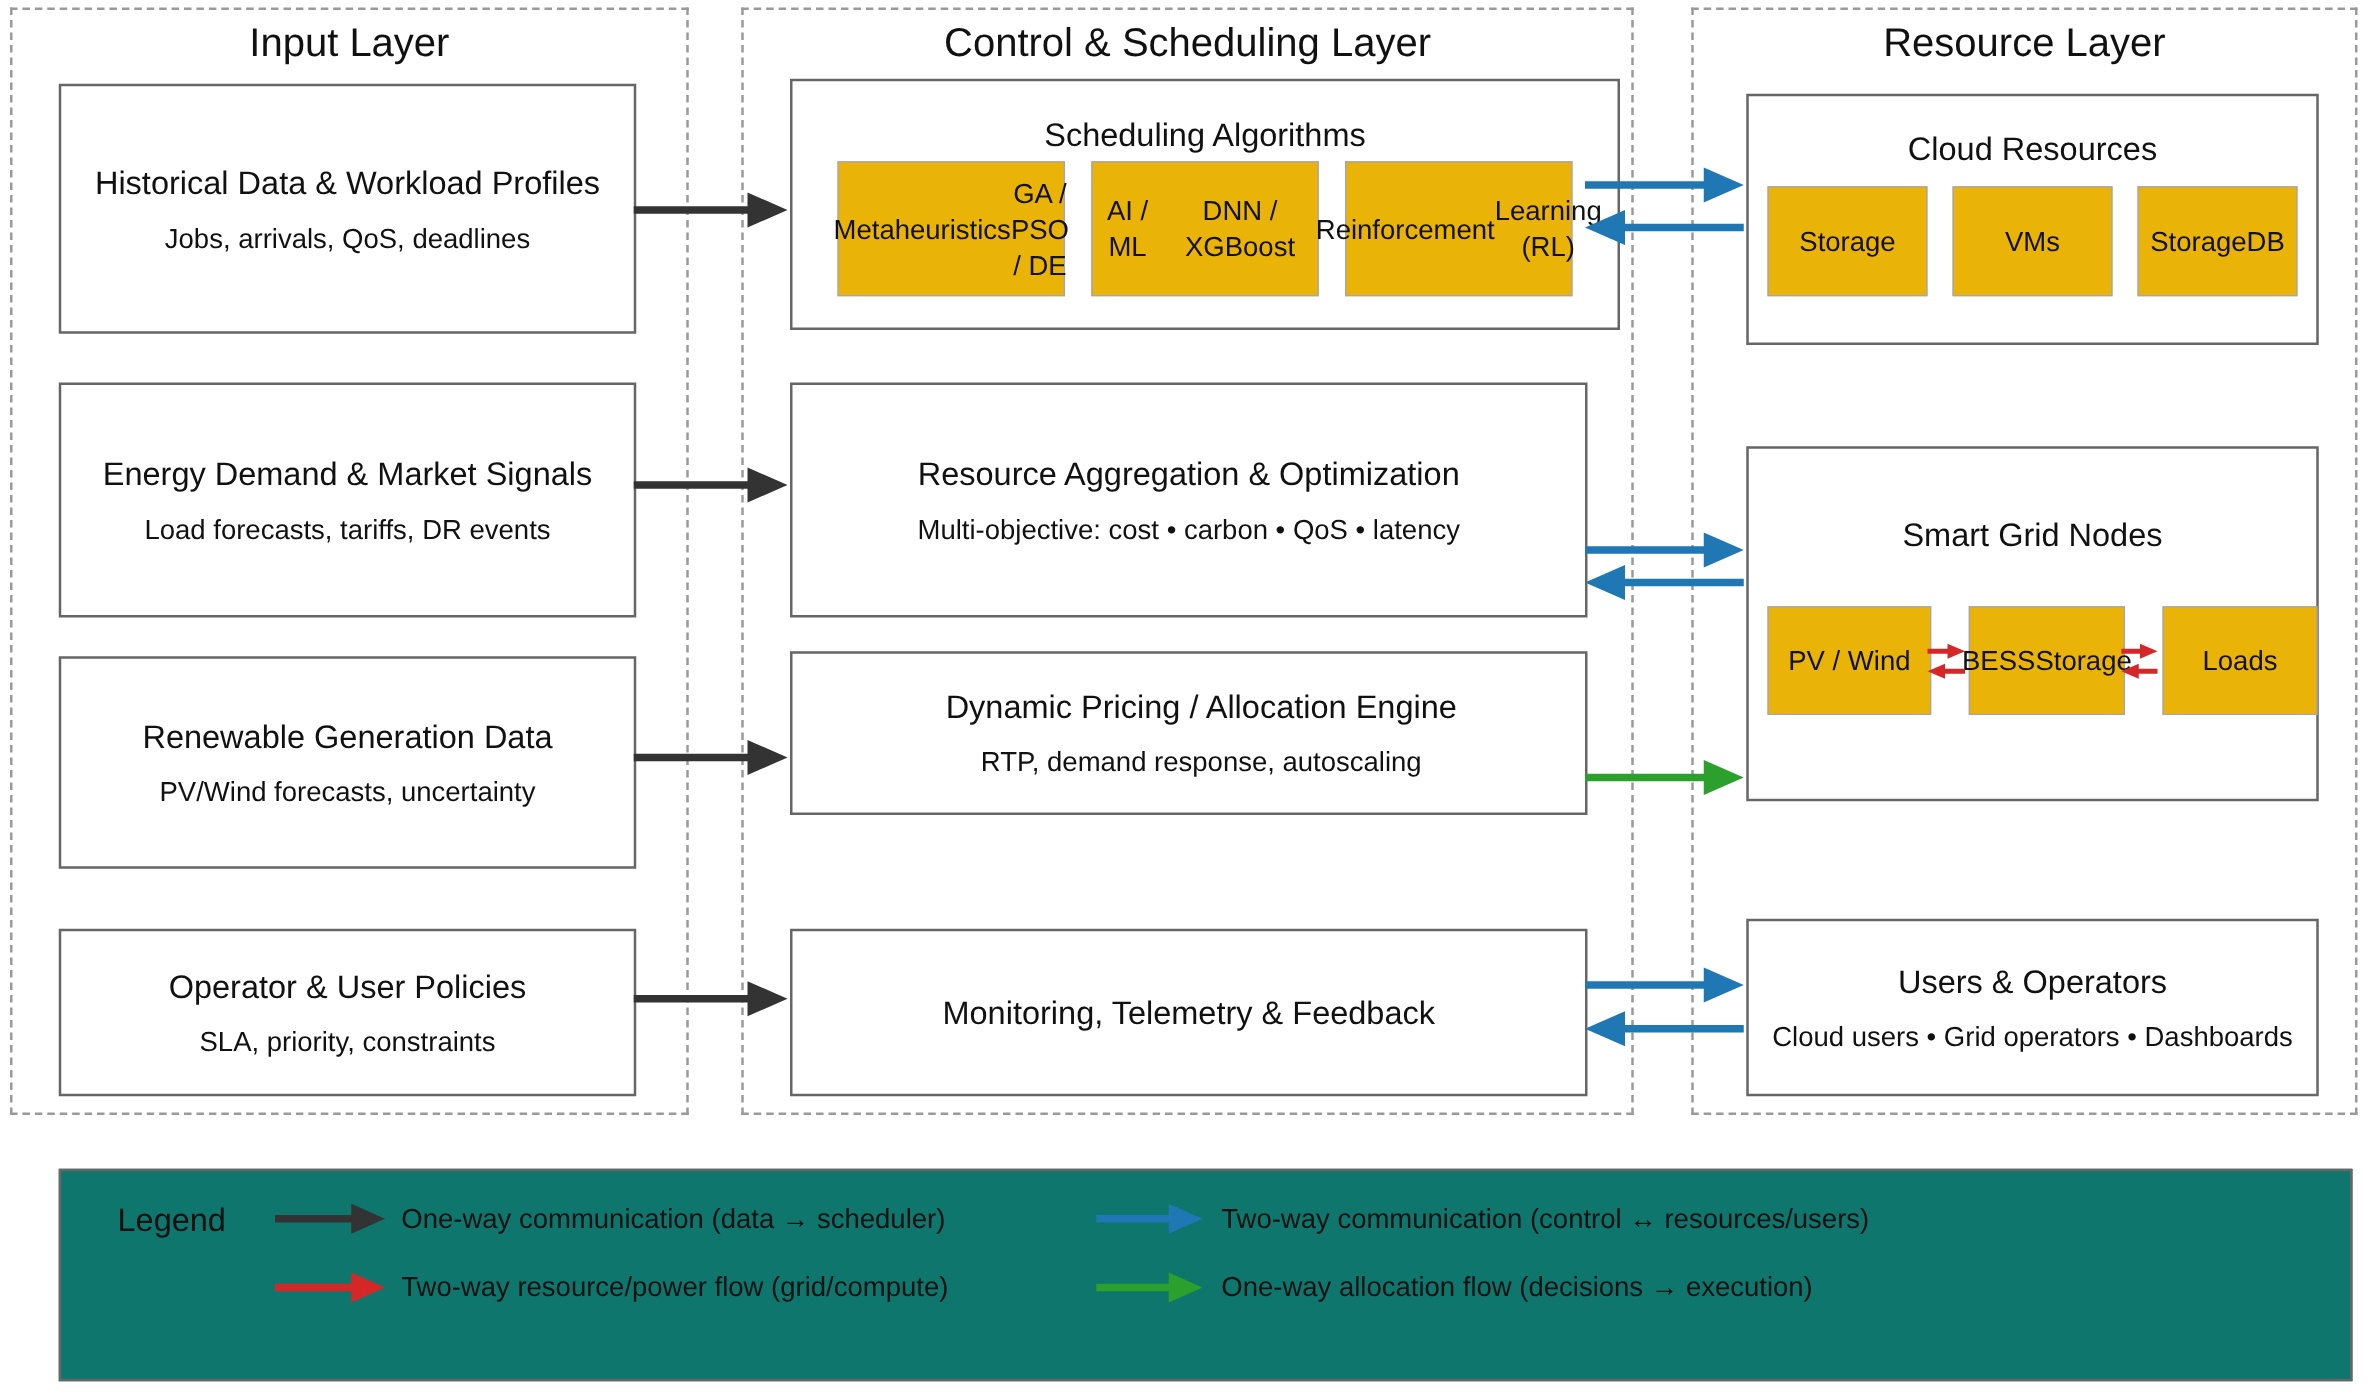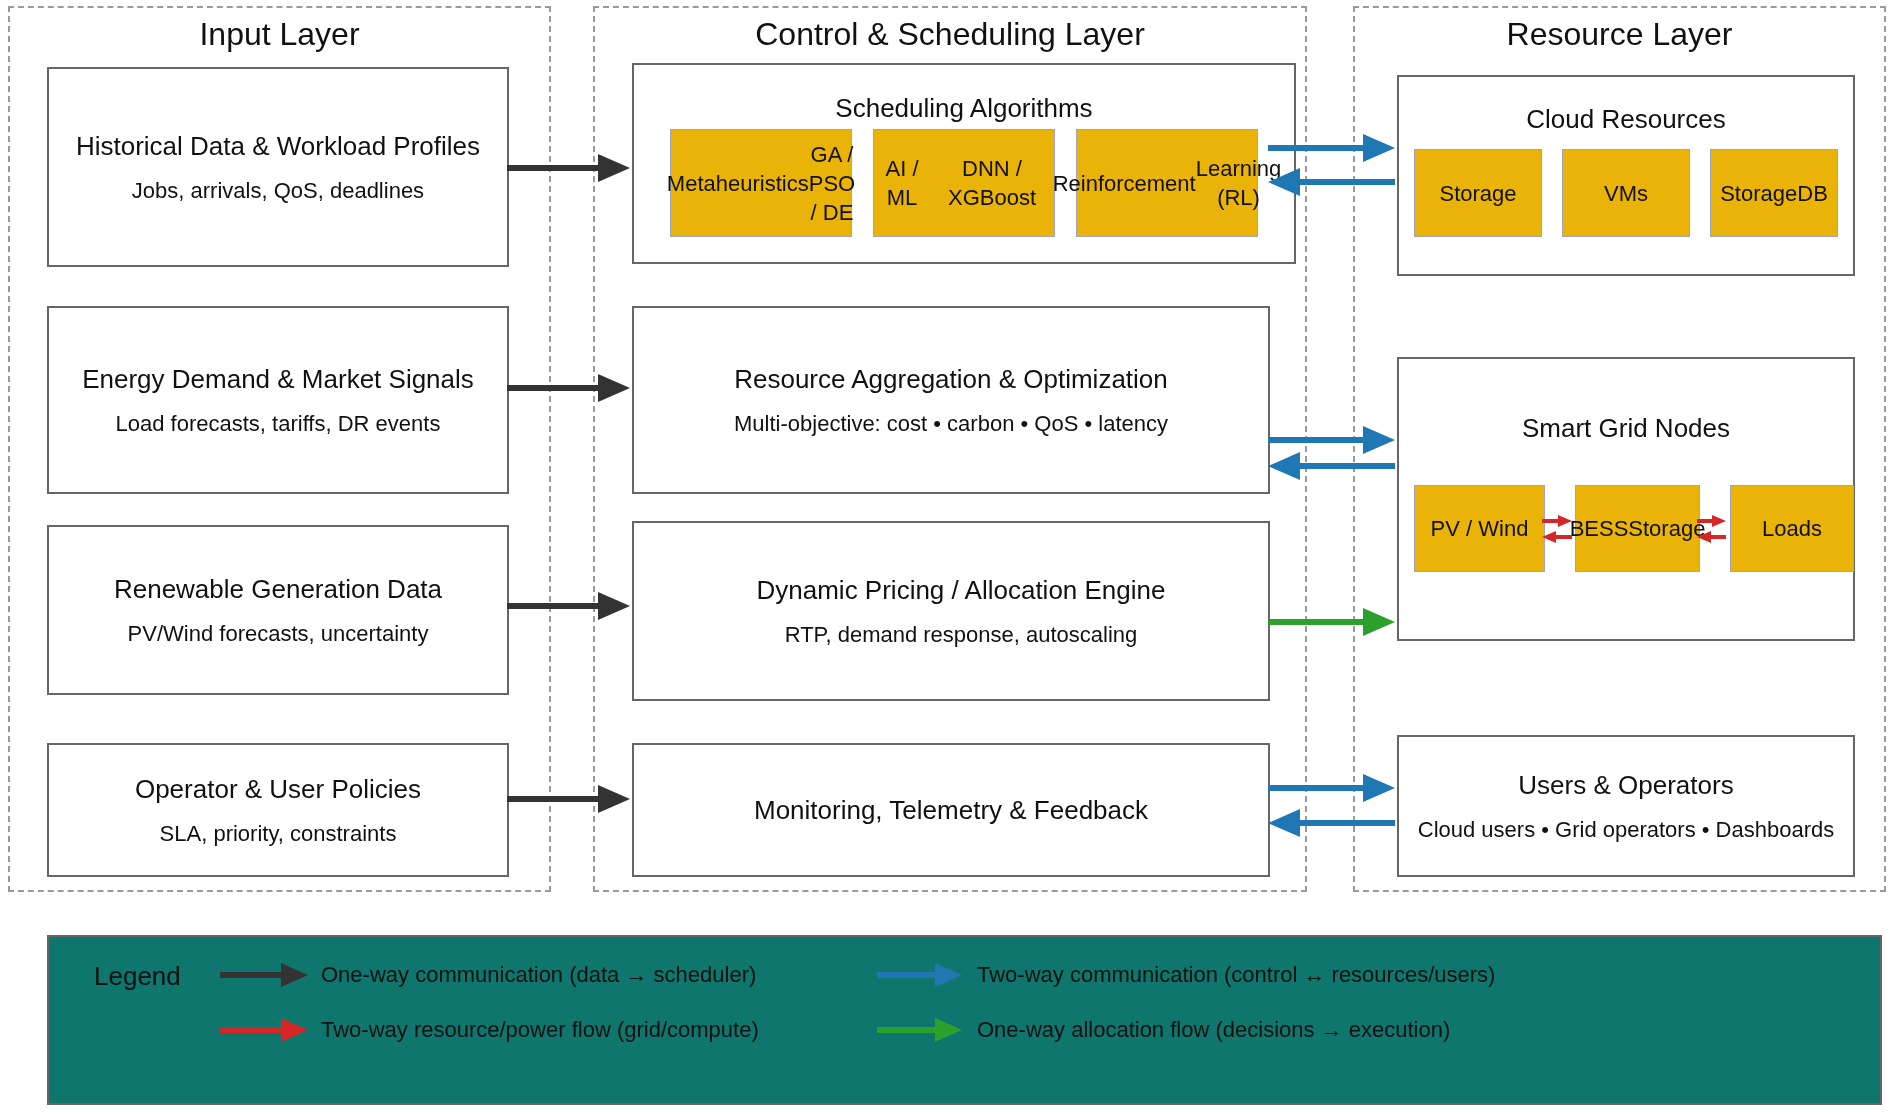--- a/index.html
+++ b/index.html
@@ -100,21 +100,21 @@
           <div class="chip-line">Learning (RL)</div>
         </div>
       </div>
     </div>
 
     <div class="node centered" style="left:37px;top:298px;width:638px;height:188px;">
       <div class="node-title">Resource Aggregation &amp; Optimization</div>
       <div class="node-sub">Multi-objective: cost • carbon • QoS • latency</div>
     </div>
 
-    <div class="node centered" style="left:37px;top:513px;width:638px;height:180px;padding-left:20px;">
+    <div class="node centered" style="left:37px;top:513px;width:638px;height:131px;padding-left:20px;">
       <div class="node-title">Dynamic Pricing / Allocation Engine</div>
       <div class="node-sub">RTP, demand response, autoscaling</div>
     </div>
 
     <div class="node centered" style="left:37px;top:735px;width:638px;height:134px;">
       <div class="node-title">Monitoring, Telemetry &amp; Feedback</div>
     </div>
   </section>
 
   <section class="layer" style="left:1353px;top:6px;width:533px;height:886px;">

